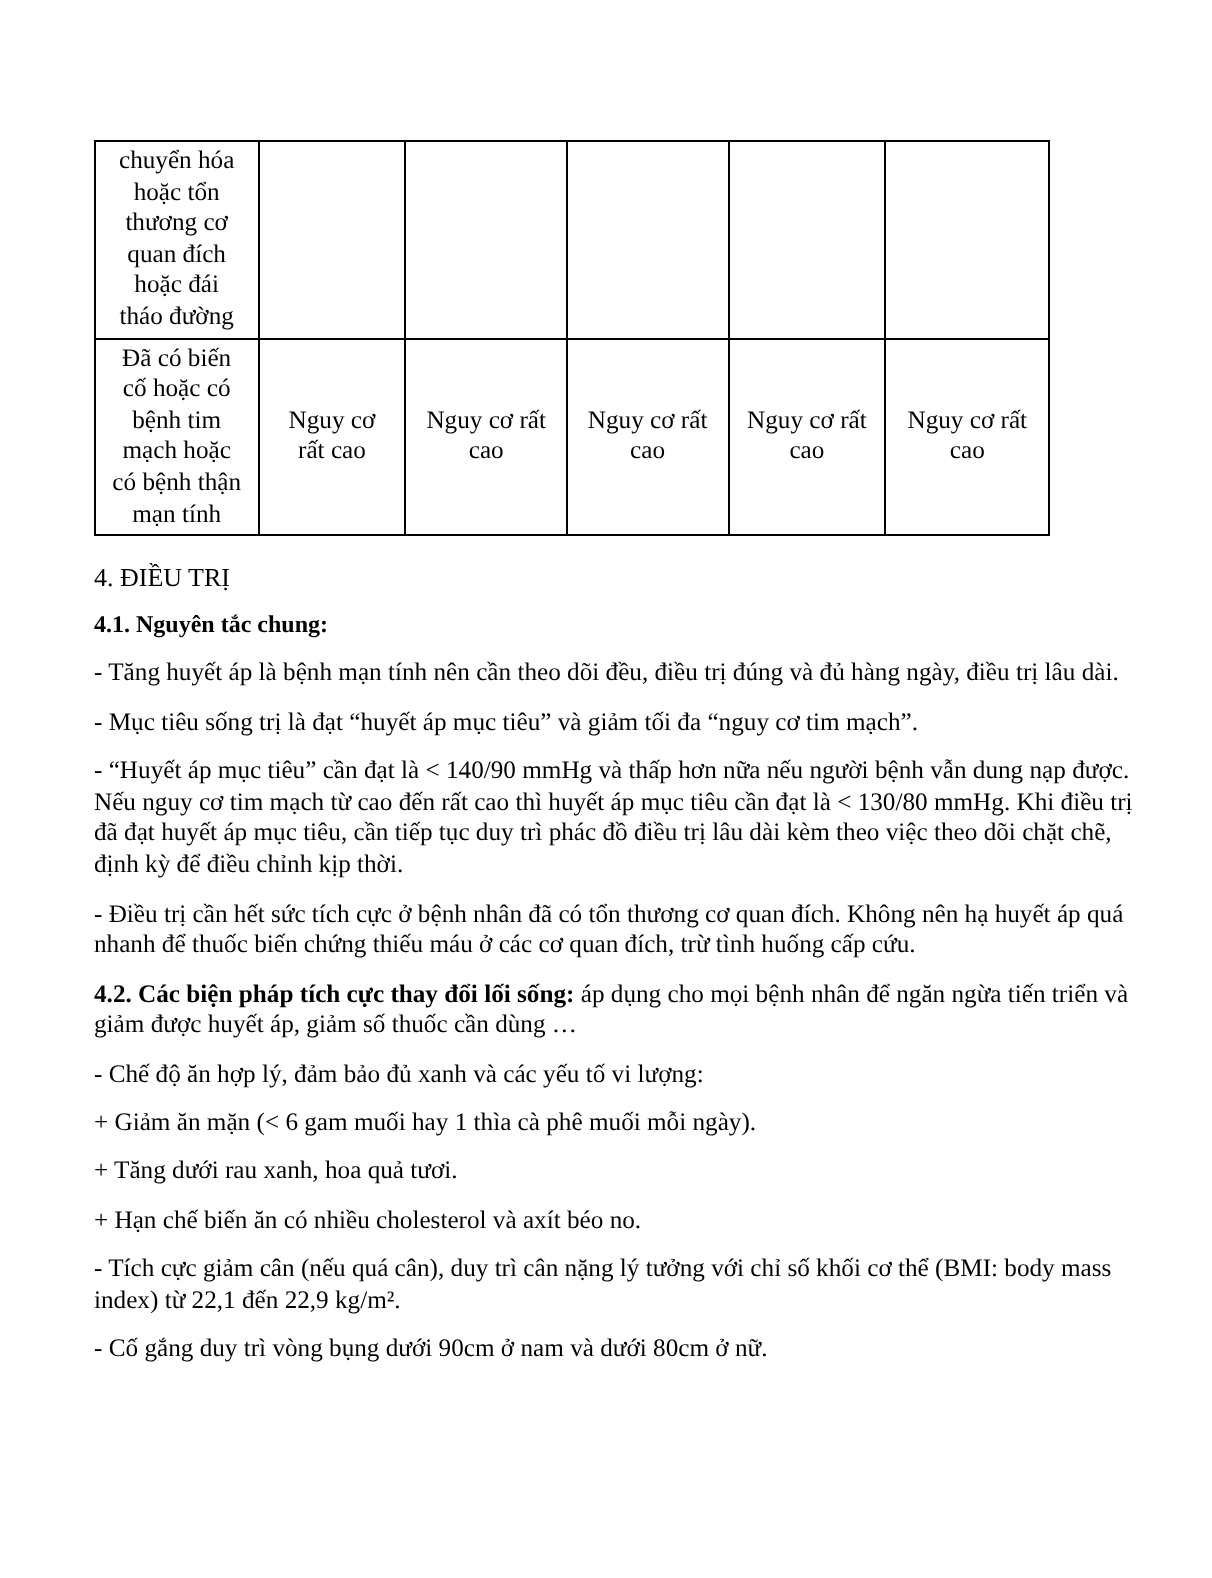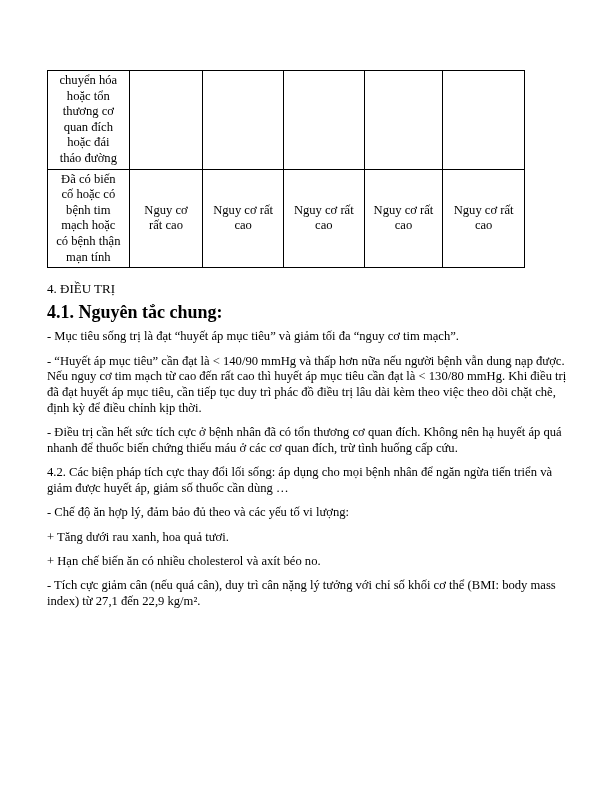--- a/index.html
+++ b/index.html
@@ -46,28 +46,28 @@
     font-size: 12.6px;
     line-height: 15.8px;
   }
   .heading {
     font-weight: normal;
     font-size: 13px;
     margin: 13px 0 8px 0;
   }
   .subheading {
     font-weight: bold;
-    font-size: 18px;
+    font-size: 12px;
     margin: 8px 0 8px 0;
   }
   .para {
     margin: 8.5px 0;
     text-align: left;
   }
-  .bold-lead { font-weight: normal; margin-top: 20px; }
+  .bold-lead { font-weight: bold; margin-top: 20px; }
 </style>
 </head>
 <body>
 
 <div class="page">
   <div class="content">
 
     <table class="risk-table">
       <colgroup>
         <col class="col1">
@@ -109,28 +109,31 @@
           <td>Nguy cơ rất
 cao</td>
         </tr>
       </tbody>
     </table>
 
     <div class="doc-text">
       <div class="heading">4. ĐIỀU TRỊ</div>
       <div class="subheading">4.1. Nguyên tắc chung:</div>
 
+      <div class="para">- Tăng huyết áp là bệnh mạn tính nên cần theo dõi đều, điều trị đúng và đủ hàng ngày, điều trị lâu dài.</div>
       <div class="para">- Mục tiêu sống trị là đạt “huyết áp mục tiêu” và giảm tối đa “nguy cơ tim mạch”.</div>
       <div class="para">- “Huyết áp mục tiêu” cần đạt là &lt; 140/90 mmHg và thấp hơn nữa nếu người bệnh vẫn dung nạp được. Nếu nguy cơ tim mạch từ cao đến rất cao thì huyết áp mục tiêu cần đạt là &lt; 130/80 mmHg. Khi điều trị đã đạt huyết áp mục tiêu, cần tiếp tục duy trì phác đồ điều trị lâu dài kèm theo việc theo dõi chặt chẽ, định kỳ để điều chỉnh kịp thời.</div>
       <div class="para">- Điều trị cần hết sức tích cực ở bệnh nhân đã có tổn thương cơ quan đích. Không nên hạ huyết áp quá nhanh để thuốc biến chứng thiếu máu ở các cơ quan đích, trừ tình huống cấp cứu.</div>
 
       <div class="para">
         <span class="bold-lead">4.2. Các biện pháp tích cực thay đổi lối sống:</span><span> áp dụng cho mọi bệnh nhân để ngăn ngừa tiến triển và giảm được huyết áp, giảm số thuốc cần dùng …</span>
       </div>
 
-      <div class="para">- Chế độ ăn hợp lý, đảm bảo đủ theo và các yếu tố vi lượng:</div>
+      <div class="para">- Chế độ ăn hợp lý, đảm bảo đủ xanh và các yếu tố vi lượng:</div>
+      <div class="para">+ Giảm ăn mặn (&lt; 6 gam muối hay 1 thìa cà phê muối mỗi ngày).</div>
       <div class="para">+ Tăng dưới rau xanh, hoa quả tươi.</div>
       <div class="para">+ Hạn chế biến ăn có nhiều cholesterol và axít béo no.</div>
-      <div class="para">- Tích cực giảm cân (nếu quá cân), duy trì cân nặng lý tưởng với chỉ số khối cơ thể (BMI: body mass index) từ 27,1 đến 22,9 kg/m².</div>
+      <div class="para">- Tích cực giảm cân (nếu quá cân), duy trì cân nặng lý tưởng với chỉ số khối cơ thể (BMI: body mass index) từ 22,1 đến 22,9 kg/m².</div>
+      <div class="para">- Cố gắng duy trì vòng bụng dưới 90cm ở nam và dưới 80cm ở nữ.</div>
     </div>
 
   </div>
 </div>
 
 </body></html>

